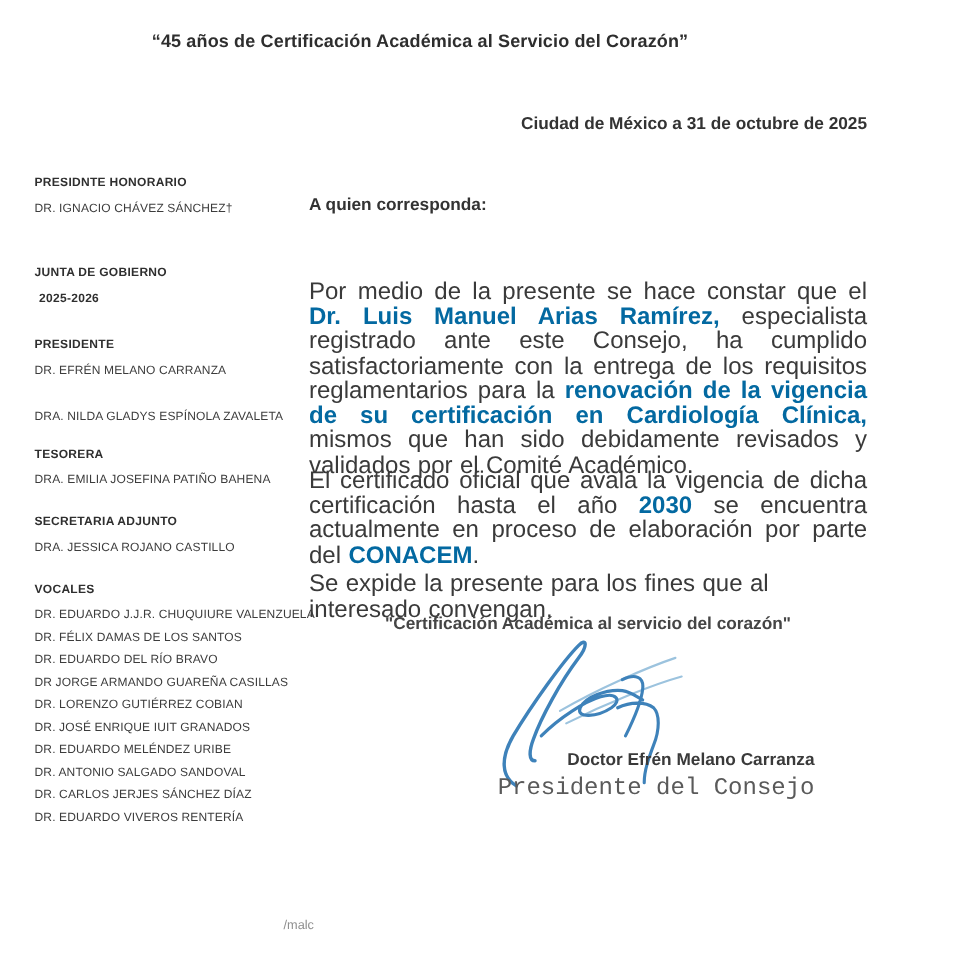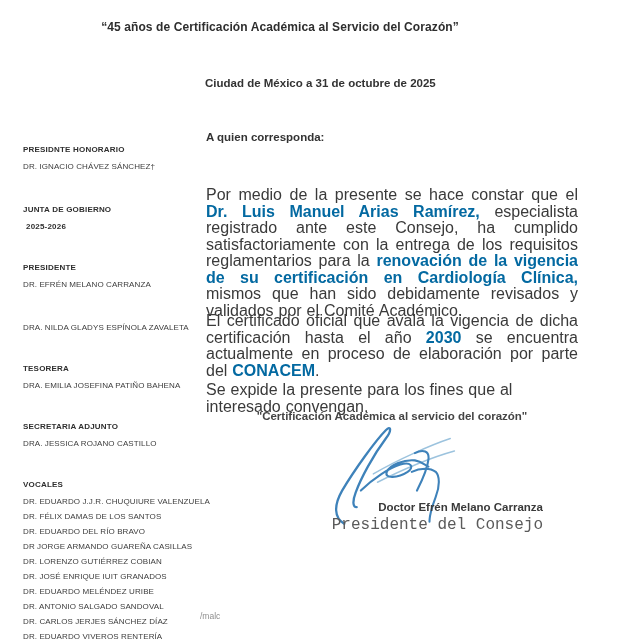--- a/index.html
+++ b/index.html
@@ -5,26 +5,26 @@
   html,body{margin:0;padding:0;background:#ffffff;}
   .page{
     position:relative;width:640px;height:640px;background:#ffffff;
     font-family:"Liberation Sans",sans-serif;color:#3a3a3a;overflow:hidden;
   }
   .doc-title{
     position:absolute;top:20px;left:0;width:560px;text-align:center;
     font-weight:bold;font-size:12px;color:#2e2e2e;letter-spacing:.1px;
   }
   .date-line{
-    position:absolute;top:77px;left:205px;width:373px;
+    position:absolute;top:77px;left:205px;width:373px;text-align:right;
     font-weight:bold;font-size:11.5px;color:#333333;
   }
   
   .sidebar{position:absolute;left:23px;top:116px;width:176px;}
-  .side-block{margin-bottom:18px;margin-top:28px;}
+  .side-block{margin-bottom:18px;}
   .side-block.b1{margin-bottom:30px;}
   .side-block.b2{margin-bottom:18px;}
   .side-block.b3{margin-bottom:16px;}
   .side-block.b4{margin-bottom:12px;}
   .side-block.b5{margin-bottom:15px;}
   .side-block.b6{margin-bottom:15px;}
   .side-title{font-weight:bold;font-size:8px;line-height:11px;margin-bottom:4px;color:#2f2f2f;letter-spacing:.2px;}
   .side-subtitle{font-weight:bold;font-size:8px;line-height:15px;color:#2f2f2f;padding-left:3px;letter-spacing:.2px;}
   .side-name{font-size:8px;line-height:15px;color:#3c3c3c;letter-spacing:.1px;white-space:nowrap;}
   
@@ -36,21 +36,21 @@
   .p3{position:absolute;top:366px;left:206px;width:372px;text-align:left;}
   .para b{color:#0369a1;}
   .quote-line{
     position:absolute;top:410px;left:206px;width:372px;text-align:center;
     font-weight:bold;font-size:11.5px;color:#454545;
   }
   .sig-svg{position:absolute;left:322px;top:424px;width:138px;height:104px;}
   .sig-block{position:absolute;left:243px;top:500px;width:300px;text-align:right;}
   .sig-name{font-weight:bold;font-size:11.5px;color:#3a3a3a;line-height:15px;}
   .sig-role{font-size:16px;color:#5a5a5a;line-height:15px;margin-top:3px;font-family:Liberation Mono, monospace;}
-  .footer-initials{position:absolute;left:200px;top:611px;font-size:8.5px;color:#8f8f8f;}
+  .footer-initials{position:absolute;left:189px;top:611px;font-size:8.5px;color:#8f8f8f;}
 </style>
 </head>
 <body>
 
 <div class="page">
 
   <div class="doc-title">“45 años de Certificación Académica al Servicio del Corazón”</div>
 
   <div class="date-line">Ciudad de México a 31 de octubre de 2025</div>
 

